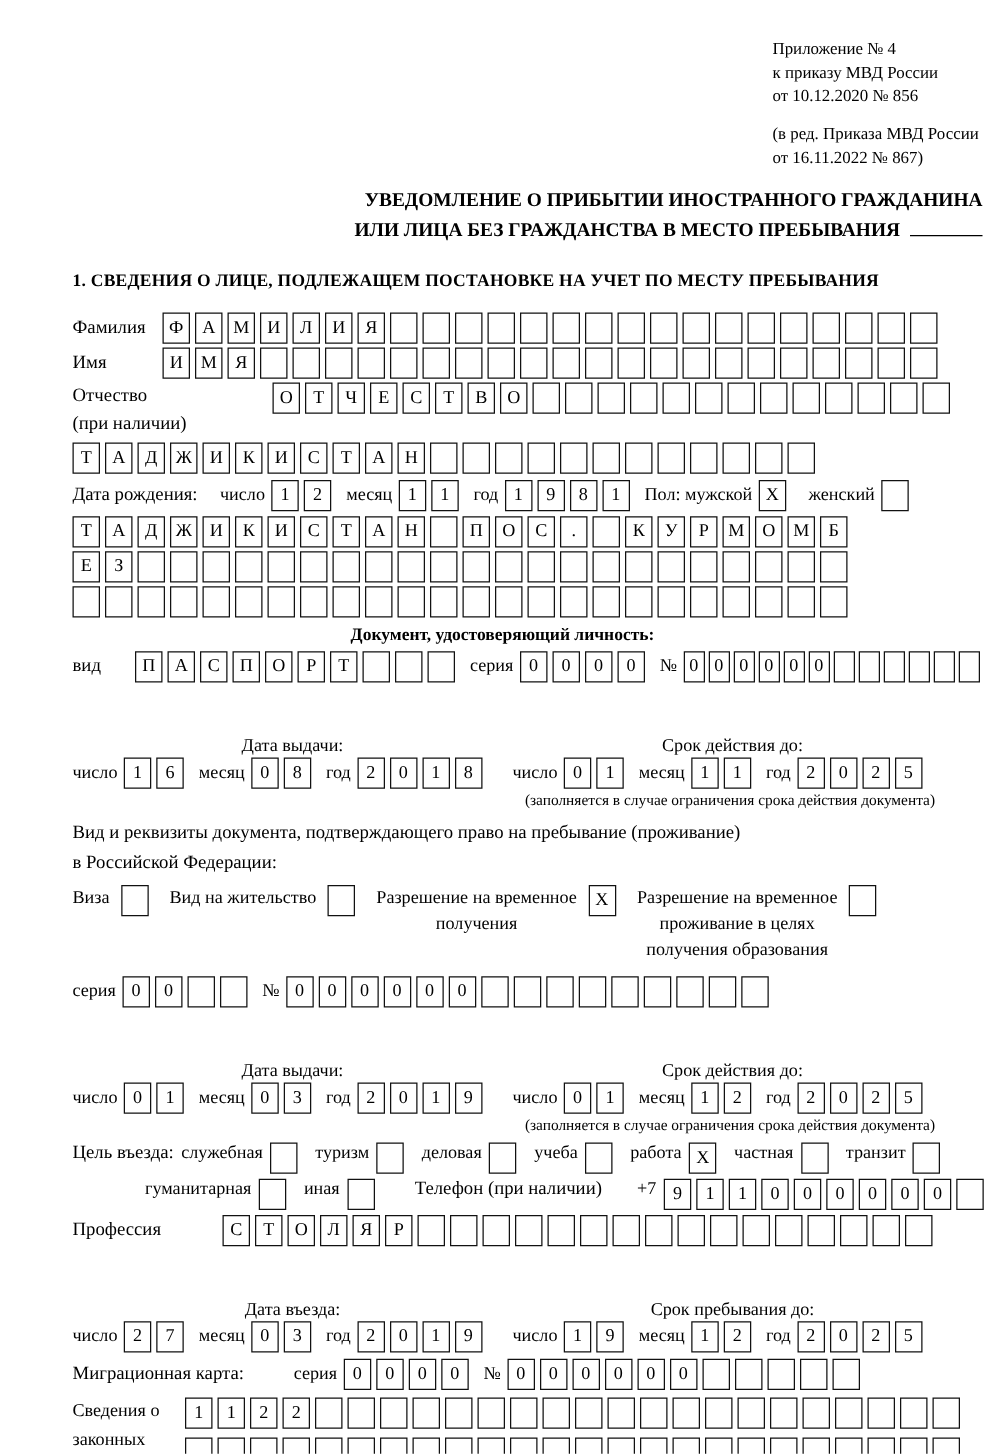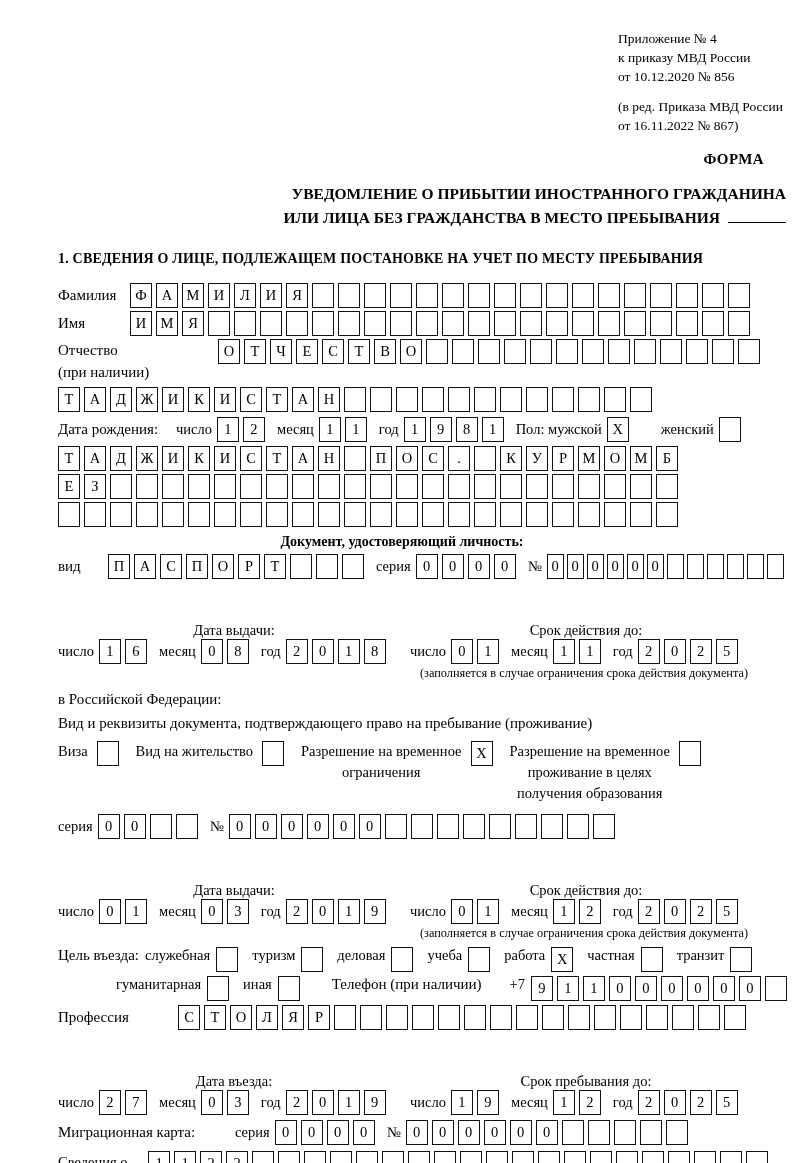--- a/index.html
+++ b/index.html
@@ -62,21 +62,20 @@
   <div class="annex">
     <div>Приложение № 4</div>
     <div>к приказу МВД России</div>
     <div>от 10.12.2020 № 856</div>
     <div class="amend">
       <div>(в ред. Приказа МВД России</div>
       <div>от 16.11.2022 № 867)</div>
     </div>
   </div>
 
-  <div class="forma">ФОРМА</div>
 
   <div class="title">
     <div>УВЕДОМЛЕНИЕ О ПРИБЫТИИ ИНОСТРАННОГО ГРАЖДАНИНА</div>
     <div><span>ИЛИ ЛИЦА БЕЗ ГРАЖДАНСТВА В МЕСТО ПРЕБЫВАНИЯ</span><span class="blank-line"></span></div>
   </div>
 
   <div class="sec">1. СВЕДЕНИЯ О ЛИЦЕ, ПОДЛЕЖАЩЕМ ПОСТАНОВКЕ НА УЧЕТ ПО МЕСТУ ПРЕБЫВАНИЯ</div>
 
   <div class="row">
     <span class="lbl w72">Фамилия</span>
@@ -212,21 +211,21 @@
     <span class="boxes">
         <span class="box">1</span>
         <span class="box">9</span>
         <span class="box">8</span>
         <span class="box">1</span>
       </span>
     <span class="sub">Пол: мужской</span>
     <span class="boxes">
         <span class="box">X</span>
       </span>
-    <span class="sub" style="margin-left:20px;">женский</span>
+    <span class="sub" style="margin-left:6px;">женский</span>
     <span class="boxes">
         <span class="box"></span>
       </span>
   </div>
 
   <div class="rowt" style="margin-top:4px;">
     <span>
       <div class="row">
           <span class="boxes">
             <span class="box">Т</span>
@@ -394,41 +393,41 @@
           <span class="box">2</span>
           <span class="box">0</span>
           <span class="box">2</span>
           <span class="box">5</span>
         </span>
     </span>
   </div>
   <div class="note-r">(заполняется в случае ограничения срока действия документа)</div>
 
   <div class="intro">
+    <div>Вид и реквизиты документа, подтверждающего право на пребывание (проживание)</div>
     <div>в Российской Федерации:</div>
-    <div>Вид и реквизиты документа, подтверждающего право на пребывание (проживание)</div>
   </div>
 
   <div class="visarow">
     <span class="opt">
       <span class="ol">Виза</span>
       <span class="boxes">
           <span class="box"></span>
         </span>
     </span>
     <span class="opt">
       <span class="ol">Вид на жительство</span>
       <span class="boxes">
           <span class="box"></span>
         </span>
     </span>
     <span class="opt">
       <span class="ol">
         <span>Разрешение на временное</span><br>
-        <span>ограничения</span>
+        <span>получения</span>
       </span>
       <span class="boxes">
           <span class="box">X</span>
         </span>
     </span>
     <span class="opt">
       <span class="ol">
         <span>Разрешение на временное</span><br>
         <span>проживание в целях</span><br>
         <span>получения образования</span>

